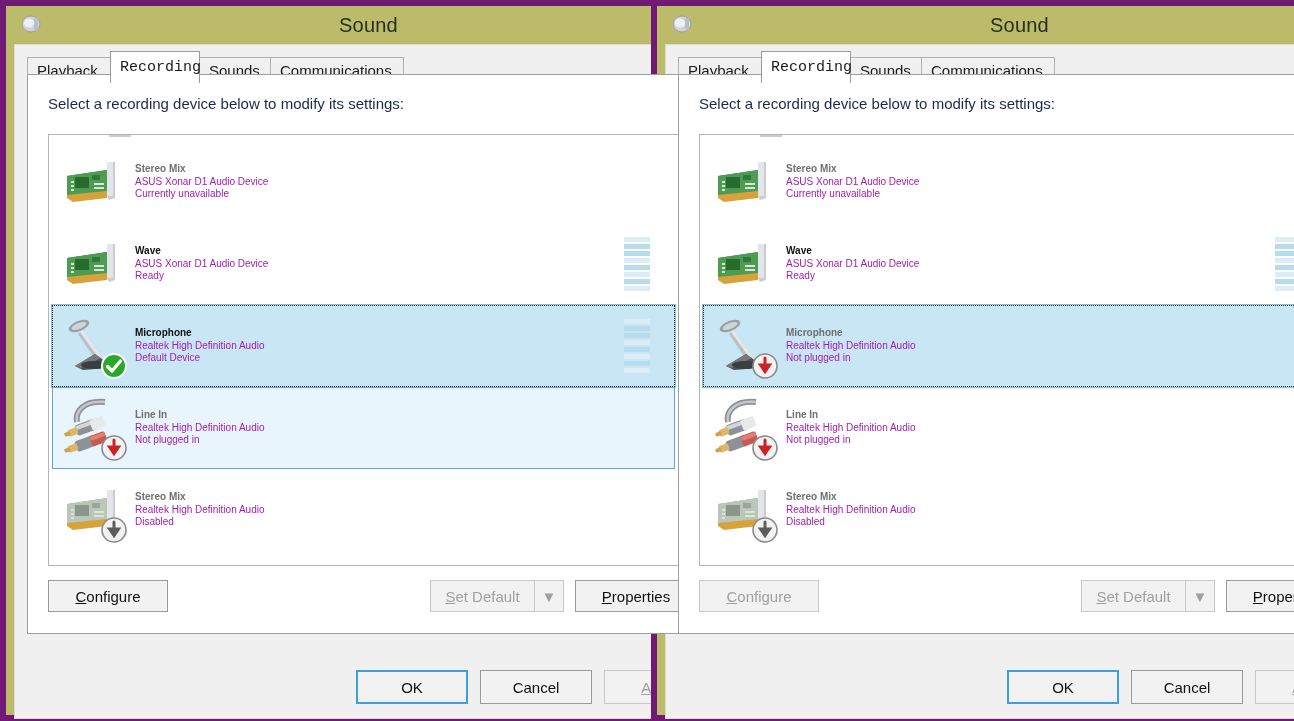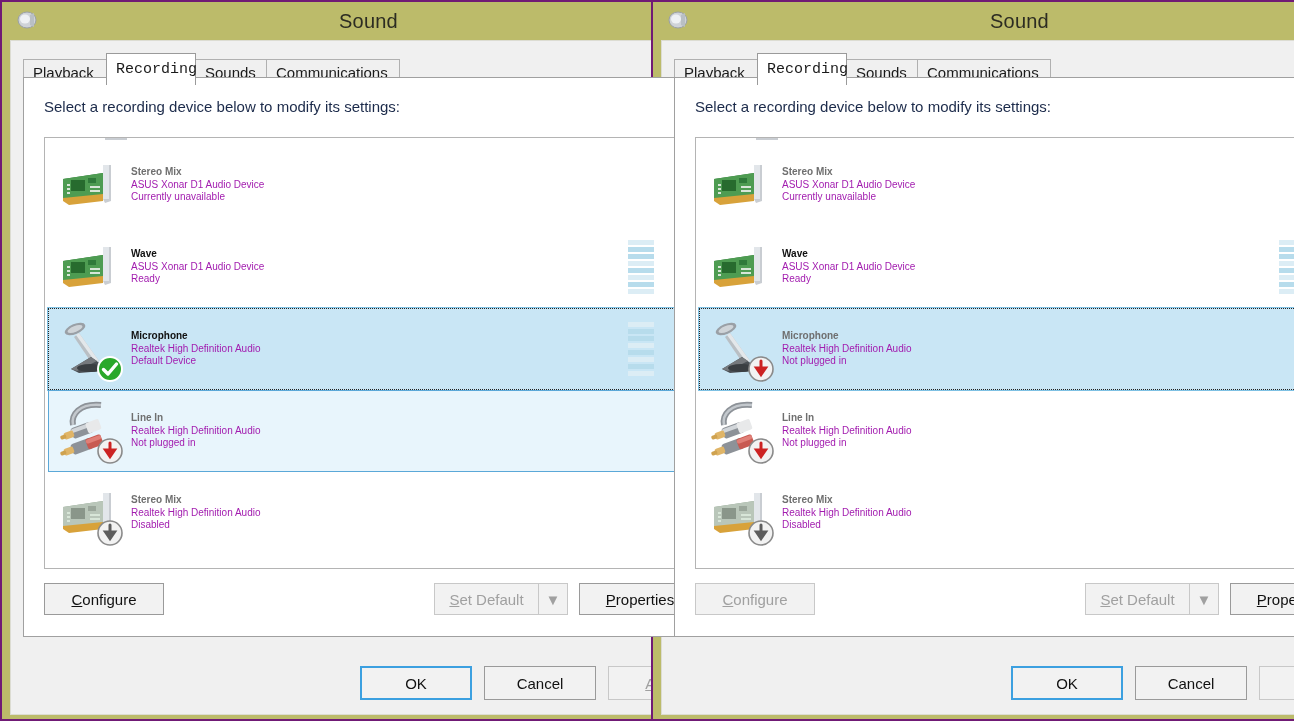--- a/index.html
+++ b/index.html
@@ -12,21 +12,21 @@
   }
   .stage { position: relative; width: 1294px; height: 721px; background:#ffffff; }
 
   
   .win {
     position: absolute;
     top: 0;
     width: 745px; height: 721px;
     background: #bcbb6a;
     padding: 0 8px 8px 8px;
-    border: 2px solid #701a75;
+    border: 6px solid #701a75;
   }
   .win.left  { left: 0; }
   .win.right { left: 651px; }
 
   .titlebar {
     position: relative;
     height: 38px;
     display: flex; align-items: center;
     background: #bcbb6a;
   }
@@ -56,21 +56,21 @@
     position: relative;
     height: 675px;
     background: #f0f0f0;
     border: 1px solid #dcdcd2;
   }
 
   
   .tabstrip {
     position: relative;
     height: 30px;
-    margin: 14px 0 0 12px;
+    margin: 8px 0 0 12px;
   }
   .tab {
     position: absolute;
     bottom: 0;
     height: 26px;
     padding: 0 9px;
     display: flex; align-items: center;
     font-size: 15px; color: #1a1a1a;
     background: #f0f0f0;
     border: 1px solid #b0b0b0;
@@ -83,21 +83,21 @@
     background: #ffffff;
     border-color: #9a9a9a;
     z-index: 4;
     font-family: Liberation Mono, monospace;
   }
 
   
   .tabpage {
     position: absolute;
     left: 12px; right: 12px;
-    top: 36px;
+    top: 29px;
     height: 560px;
     background: #ffffff;
     border: 1px solid #a0a0a0;
     z-index: 2;
   }
   .instruction {
     margin: 20px 0 0 20px;
     font-size: 15px;
     color: #1b2a4a;
   }

